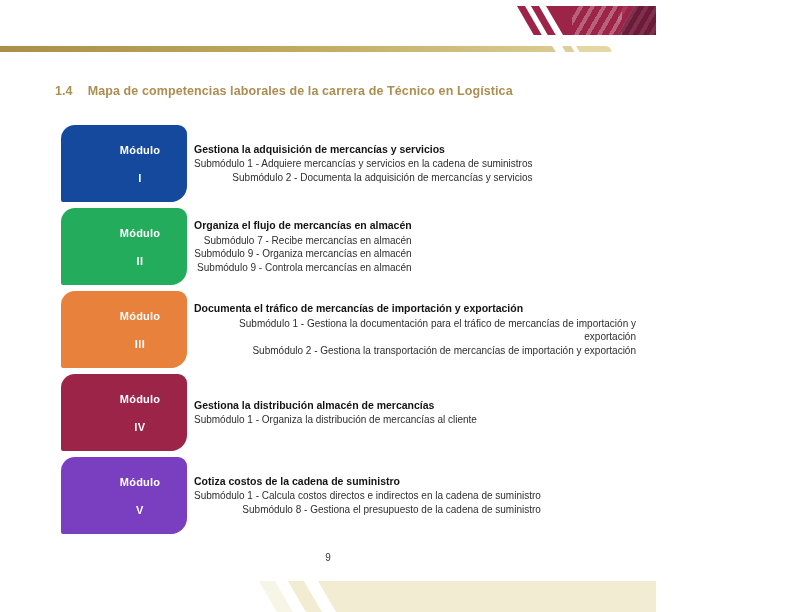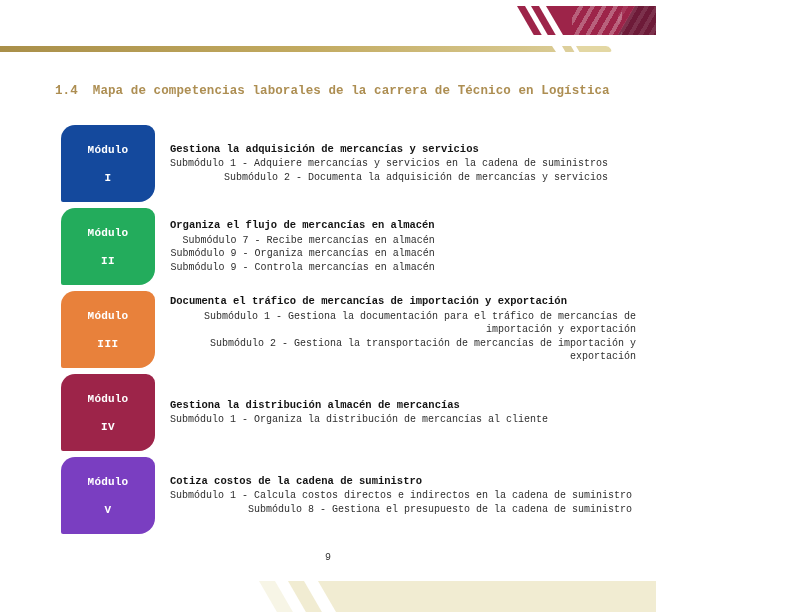--- a/index.html
+++ b/index.html
@@ -1,21 +1,21 @@
 <!DOCTYPE html>
 <html><head>
 <meta charset="utf-8">
 <style>
   html,body{margin:0;padding:0;background:#ffffff;}
   .page{
     position:relative;
     width:656px;height:612px;
     background:#ffffff;
     overflow:hidden;
-    font-family:Liberation Mono, monospace;
+    font-family:Liberation Sans, sans-serif;
   }
 
   
   .band-top{
     position:absolute;top:6px;left:546px;right:0;height:29px;
     clip-path:polygon(0 0,100% 0,100% 100%,17px 100%);
   }
   .band-stripe{
     position:absolute;top:6px;height:29px;width:8px;
     transform:skewX(30deg);transform-origin:0 0;
@@ -67,25 +67,25 @@
     font-size:12.5px;font-weight:bold;letter-spacing:.1px;
   }
 
   
   .modules{position:absolute;top:125px;left:61px;right:20px;}
   .module-row{display:flex;align-items:center;height:77px;margin-bottom:6px;}
   .module-box{
     flex:0 0 94px;width:94px;height:77px;
     border-radius:14px 9px 16px 2px;
     display:flex;flex-direction:column;align-items:center;justify-content:center;
-    gap:16px;color:#ffffff;text-align:center;
+    gap:16px;color:#ffffff;text-align:center;padding-left:32px;
   }
   .module-box .lbl{font-size:11px;font-weight:bold;letter-spacing:.2px;}
   .module-box .num{font-size:11px;font-weight:bold;letter-spacing:.5px;}
-  .module-text{margin-left:15px;max-width:600px;}
+  .module-text{margin-left:7px;max-width:600px;}
   .module-title{font-size:10.5px;font-weight:bold;color:#141414;line-height:13.5px;margin-bottom:1px;}
   .module-sub{font-size:10px;color:#2e2e2e;line-height:13.5px;text-align:right;}
 
   .page-number{
     position:absolute;top:552px;left:0;width:100%;
     text-align:center;font-size:10px;color:#333333;
   }
 </style>
 </head>
 <body>

